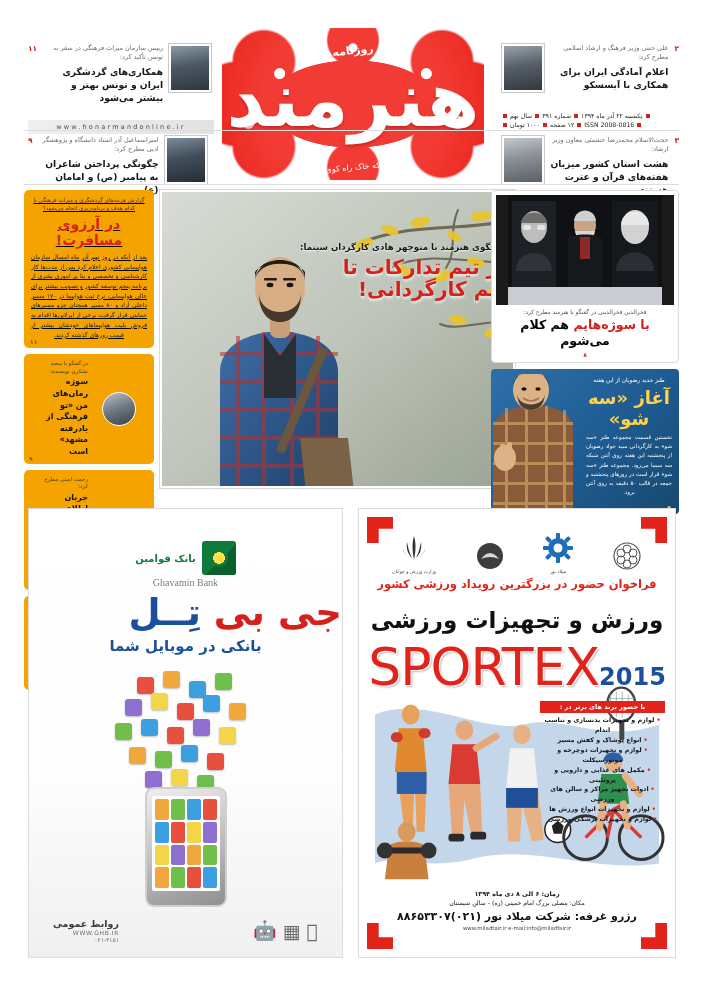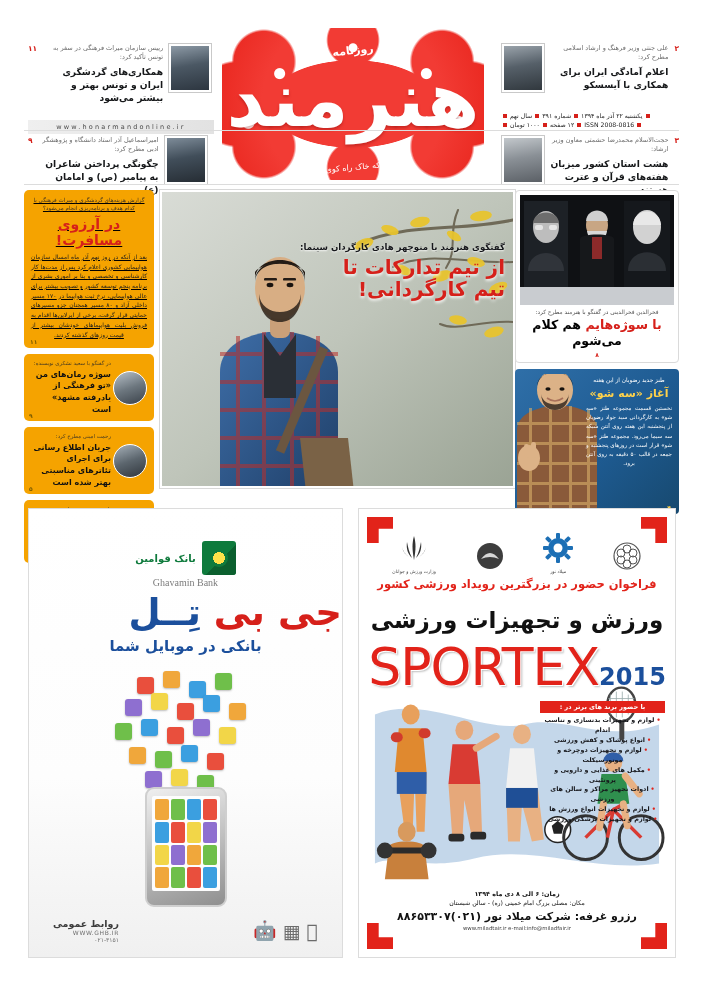--- a/index.html
+++ b/index.html
@@ -103,22 +103,22 @@
   .sb-card {
     background:#f5a300; border-radius:5px; padding:6px 7px 9px; margin-bottom:6px;
     text-align:center; position:relative;text-decoration:underline;
   }
   .sb-kicker { font-size:5.6px; color:#3f3320; line-height:1.5; }
   .sb-title { font-size:14px; font-weight:bold; color:#d6201a; margin:3px 0 4px; }
   .sb-body { font-size:6px; color:#1b1b1b; line-height:1.62; text-align:justify; text-align-last:center; }
   .sb-pg { position:absolute; bottom:3px; left:6px; font-size:6px; color:#7a5b00; font-weight:bold; }
 
   .sb-row {
-    background:#f5a300; border-radius:5px; padding:6px 7px; margin-bottom:6px;
-    display:flex; gap:2px; align-items:center; position:relative; min-height:52px;
+    background:#f5a300; border-radius:5px; padding:6px 18px; margin-bottom:6px;
+    display:flex; gap:14px; align-items:center; position:relative; min-height:52px;
   }
   .sb-ava { width:34px; height:34px; border-radius:50%; flex:0 0 auto; overflow:hidden; border:1px solid #fff; }
   .sb-rtxt { flex:1; text-align:right; }
   .sb-rk { font-size:5.4px; color:#4a3c20; line-height:1.4; }
   .sb-rh { font-size:8px; font-weight:bold; color:#111; line-height:1.45; margin-top:1px; }
   .sb-rpg { position:absolute; bottom:2px; left:5px; font-size:6px; color:#7a5b00; font-weight:bold; }
 
   
   .main-photo {
     position:absolute; left:160px; top:0; width:355px; height:298px;
@@ -130,35 +130,35 @@
     font-size:8.6px; font-weight:bold; color:#15161a;
     text-shadow:0 1px 2px rgba(255,255,255,.9);
   }
   .mp-head {
     position:absolute; right:8px; top:64px; left:78px; text-align:right;
     font-size:20px; font-weight:bold; color:#d6201a; line-height:1.12;
     text-shadow:0 2px 3px rgba(255,255,255,.85);
   }
 
   
-  .rcol { position:absolute; right:22px; top:0; width:164px; }
+  .rcol { position:absolute; right:22px; top:0; width:188px; }
   .rc-card { border:1px solid #dadada; border-radius:4px; padding:4px; background:#fff; margin-bottom:6px; }
   .rc-photo { width:100%; height:110px; overflow:hidden; background:#1b1b1b; }
   .rc-kicker { font-size:5.8px; color:#555; text-align:center; margin-top:4px; }
   .rc-head { font-size:12.5px; font-weight:bold; text-align:center; margin-top:2px; line-height:1.3; }
   .rc-head .hl { color:#d6201a; }
   .rc-pg { text-align:center; font-size:6px; color:#d6201a; font-weight:bold; margin-top:1px; }
 
   .blue-card {
     position:relative; border-radius:4px; overflow:hidden; height:145px;
     background: linear-gradient(135deg,#2f6fa8 0%, #1e5b92 55%, #17496f 100%);
   }
   .bc-txt { position:absolute; right:7px; top:7px; width:86px; text-align:center; color:#fff; }
   .bc-k { font-size:5.8px; line-height:1.5; }
-  .bc-h { font-size:11px; font-weight:bold; color:#ffd24a; margin:3px 0 4px; }
+  .bc-h { font-size:18px; font-weight:bold; color:#ffd24a; margin:3px 0 4px; }
   .bc-b { font-size:5.5px; line-height:1.66; text-align:justify; text-align-last:center; }
   .bc-pg { position:absolute; bottom:3px; right:8px; font-size:6px; color:#ffd24a; font-weight:bold; }
   .bc-person {
     position:absolute; left:-4px; bottom:0; width:88px; height:140px;
   }
 
   
   .ads { position:absolute; left:0; top:500px; width:701px; height:470px; }
   .ad { position:absolute; background:#fff; border:1px solid #dcdcdc; }
   .ad-bank { left:28px; top:8px; width:315px; height:450px; overflow:hidden;
@@ -702,21 +702,21 @@
             <circle cx="2" cy="29" r="8" fill="#333"></circle>
               <circle cx="46" cy="29" r="8" fill="#333"></circle>
           </g>
         </svg>
       </div>
 
       <div class="sx-list">
         <div class="hd">با حضور برند های برتر در :</div>
         <ul>
           <li>لوازم و تجهیزات بدنسازی و تناسب اندام</li>
-          <li>انواع پوشاک و کفش ورزشی</li>
+          <li>انواع پوشاک و کفش مسیر</li>
           <li>لوازم و تجهیزات دوچرخه و موتورسیکلت</li>
           <li>مکمل های غذایی و دارویی و پروتئینی</li>
           <li>ادوات تجهیز مراکز و سالن های ورزشی</li>
           <li>لوازم و تجهیزات انواع ورزش ها</li>
           <li>لوازم و تجهیزات پزشکی-ورزشی</li>
         </ul>
       </div>
 
       <div class="sx-foot">
         <div class="l1">زمان: ۶ الی ۸ دی ماه ۱۳۹۴</div>

